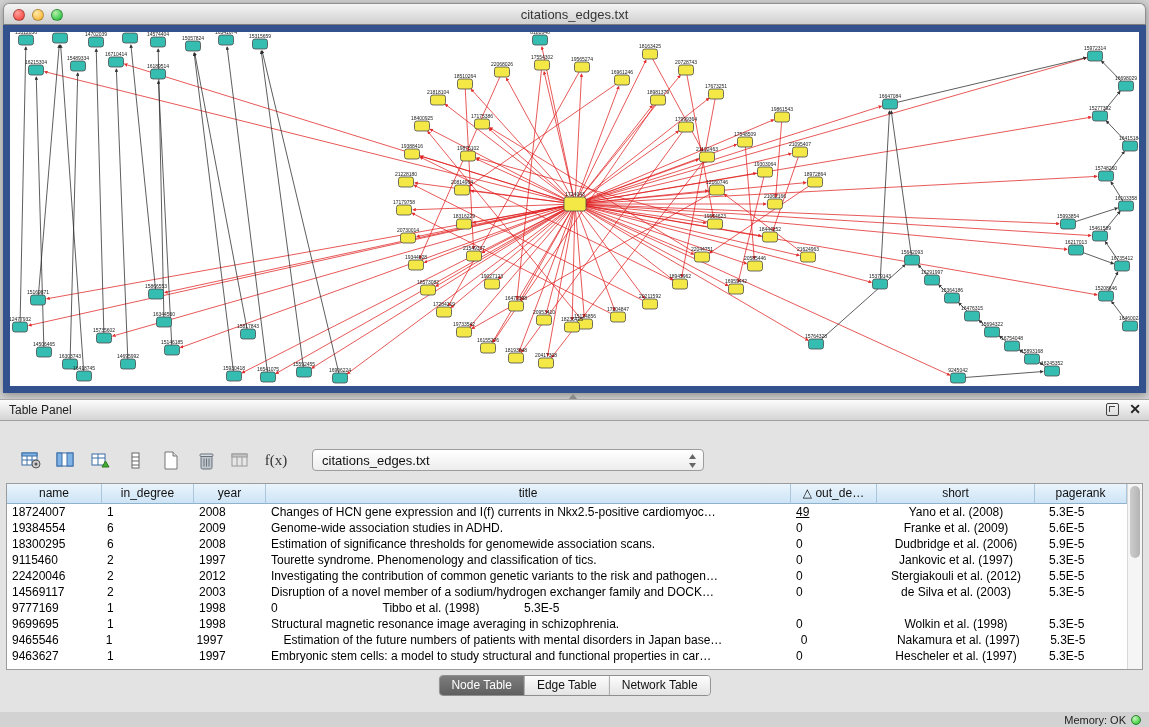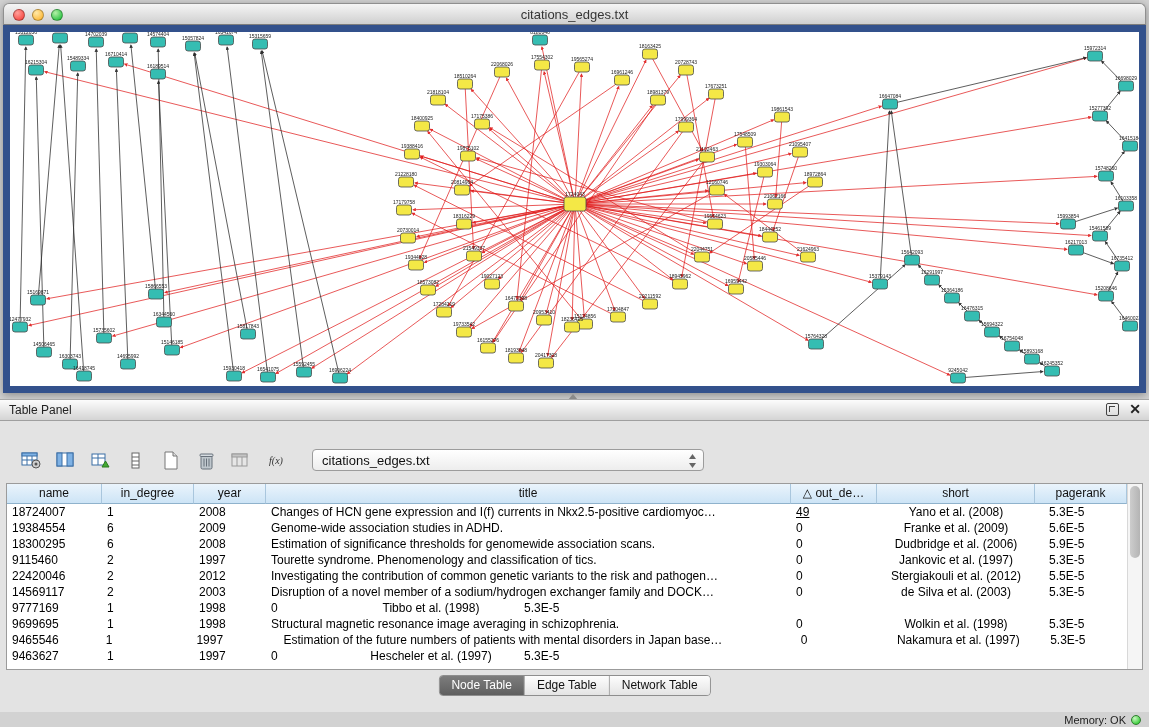--- a/index.html
+++ b/index.html
@@ -36,21 +36,21 @@
     padding-left:9px; line-height:20px; position:relative; }
   .panel-header-icons { position:absolute; right:8px; top:3px; display:flex; gap:10px; align-items:center; }
   .float-icon { width:13px; height:13px; border:1.5px solid #444; border-radius:2px; position:relative; }
   .float-icon::after { content:""; position:absolute; left:2px; top:2px; width:5px; height:5px;
     border-left:1.5px solid #444; border-top:1.5px solid #444; }
   .close-x { font-size:14px; font-weight:bold; color:#222; line-height:13px; cursor:default; }
 
   .toolbar { display:flex; align-items:center; gap:5px; padding:26px 0 0 16px; }
   .tool-btn { width:30px; height:26px; display:flex; align-items:center; justify-content:center;
     border-radius:3px; }
-  .fx { font-family:"Liberation Serif", serif; font-style:italic; font-size:10px; color:#333; }
+  .fx { font-family:"Liberation Serif", serif; font-size:15px; color:#333; }
   .net-select { margin-left:16px; width:392px; height:22px; background:linear-gradient(#ffffff,#ededed);
     border:1px solid #9c9c9c; border-radius:4px; display:flex; align-items:center;
     font-size:13px; color:#111; padding-left:9px; position:relative; }
   .net-select .arrows { position:absolute; right:6px; top:3px; }
 
   .table-wrap { margin:10px 6px 0 6px; height:187px; background:#fff;
     border:1px solid #9b9b9b; position:relative; overflow:hidden; }
   .grid { width:1120px; }
   .grid-header { display:flex; height:20px; }
   .grid-header .th { background:linear-gradient(#eaf4fc,#cde4f6); border-right:1px solid #a9c6dd;
@@ -824,20 +824,21 @@
           <div class="td c-year" style="width: 72px;">1997</div>
           <div class="td c-title" style="width: 525px; margin-left: 16px;">Estimation of the future numbers of patients with mental disorders in Japan base…</div>
           <div class="td c-out_degree" style="width: 86px;">0</div>
           <div class="td c-short" style="width: 158px;">Nakamura et al. (1997)</div>
           <div class="td c-pagerank" style="width: 92px;">5.3E-5</div>
         </div>
         <div class="grid-row">
           <div class="td c-name" style="width: 95px;">9463627</div>
           <div class="td c-in_degree" style="width: 92px;">1</div>
           <div class="td c-year" style="width: 72px;">1997</div>
+          <div class="td c-title" style="width: 525px;">Embryonic stem cells: a model to study structural and functional properties in car…</div>
           <div class="td c-out_degree" style="width: 86px;">0</div>
           <div class="td c-short" style="width: 158px;">Hescheler et al. (1997)</div>
           <div class="td c-pagerank" style="width: 92px;">5.3E-5</div>
         </div>
       </div>
     <div class="vscroll">
       <div class="thumb"></div>
     </div>
   </div>
 

